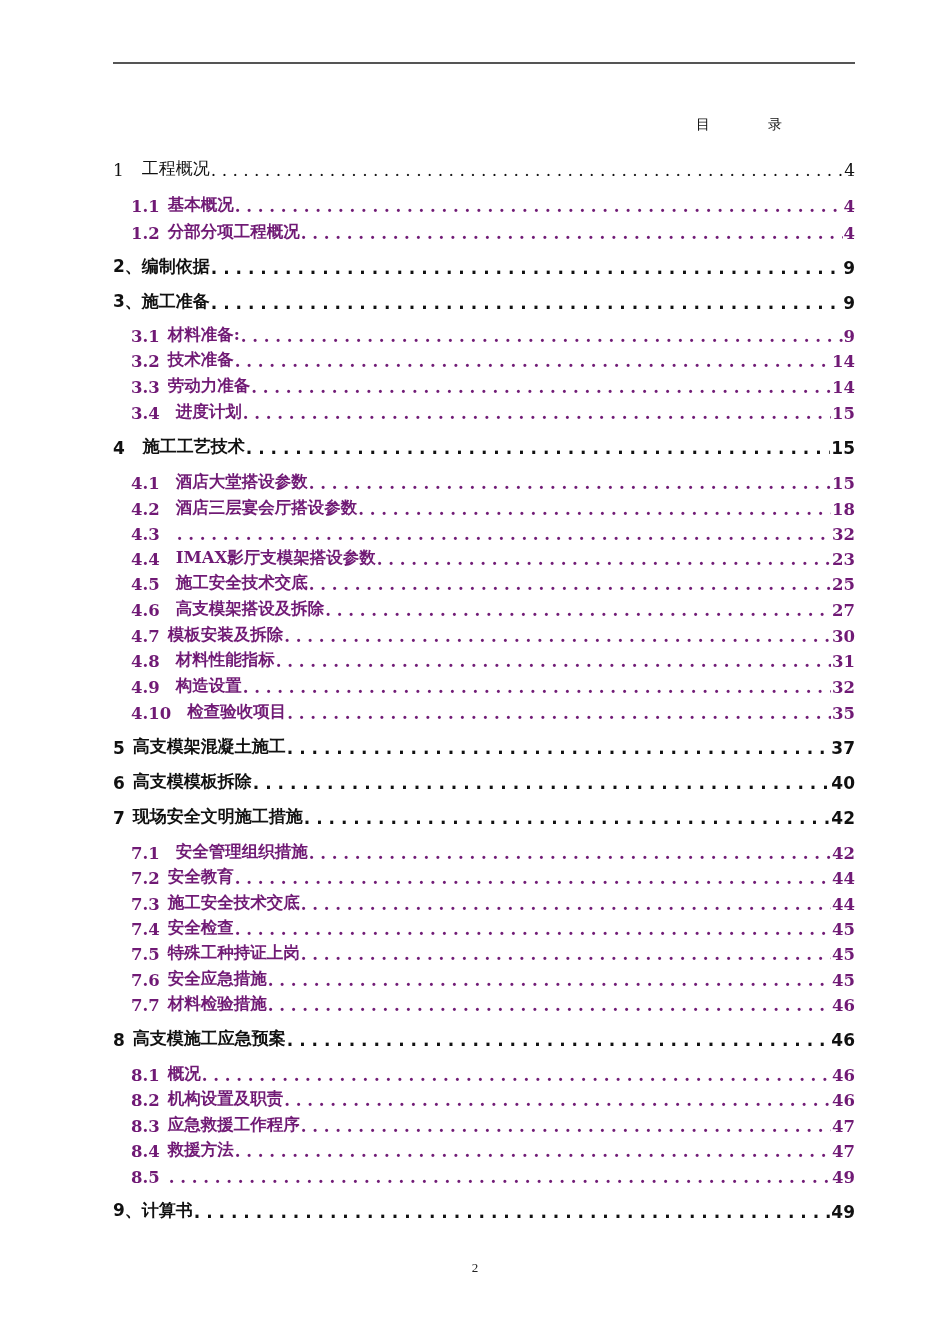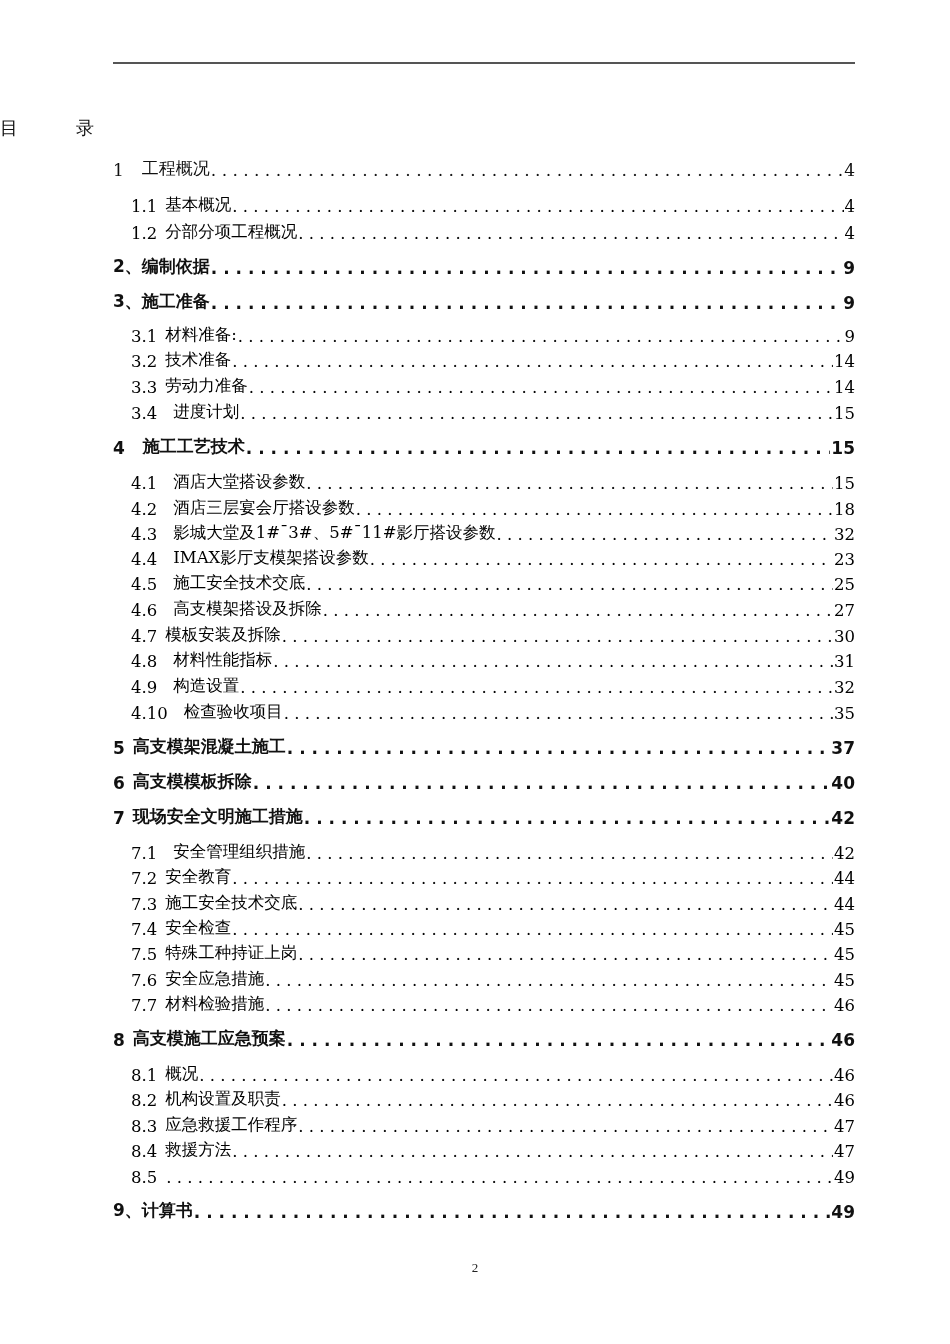--- a/index.html
+++ b/index.html
@@ -1,33 +1,33 @@
 <!DOCTYPE html>
 <html><head>
   <meta charset="utf-8">
   <style>
     html, body { margin: 0; padding: 0; background: #ffffff; }
     body { width: 950px; height: 1344px; position: relative; overflow: hidden;
            font-family: "DejaVu Serif", "Liberation Serif", serif; color: #111; }
     .header-rule { position: absolute; left: 113px; top: 62px; width: 742px; height: 2px; background: #555; }
-    .toc-title { position: absolute; left: 0; width: 782px; top: 116px; text-align: left;
-                 font-size: 18px; letter-spacing: 0; }
+    .toc-title { position: absolute; left: 0; width: 782px; top: 116px; text-align: right;
+                 font-size: 14px; letter-spacing: 0; }
     .toc-title span { display: inline-block; }
     .toc-title .gap { width: 58px; }
     .toc { position: absolute; left: 113px; width: 742px; top: 0; }
     .row { position: absolute; left: 0; width: 742px; height: 24px; display: flex; align-items: flex-end;
            white-space: nowrap; overflow: hidden; }
     .row .num { flex: 0 0 auto; }
     .row .label { flex: 0 0 auto; }
     .row .leader { flex: 1 1 auto; overflow: hidden; white-space: nowrap; letter-spacing: 0; margin: 0 1px; }
     .row .leader::after { content: ". . . . . . . . . . . . . . . . . . . . . . . . . . . . . . . . . . . . . . . . . . . . . . . . . . . . . . . . . . . . . . . . . . . . . . . . . . . . . . . . . . . . . . . . . . . . . . . ."; }
     .row .page { flex: 0 0 auto; text-align: right; }
     .lvl1 { font-size: 17px; }
     .lvl1.bold { font-weight: bold; font-family: "DejaVu Sans", "Liberation Sans", sans-serif; font-size: 17px; }
-    .lvl2 { font-size: 16.5px; padding-left: 18px; width: 724px; color: #000000; }
+    .lvl2 { font-size: 16.5px; padding-left: 18px; width: 724px; color: #701a75; font-weight: bold; }
     .lvl1 .num { margin-right: 18px; }
     .lvl1.bold .num.tight { margin-right: 0; }
     .lvl1.bold .num.sp { margin-right: 8px; }
     .lvl2 .num { margin-right: 8px; }
     .lvl2 .num.wide { margin-right: 16px; }
     .page-number { position: absolute; left: 0; width: 950px; top: 1260px; text-align: center;
                    font-size: 13px; font-family: "Liberation Serif", serif; color: #222; }
   </style>
 </head>
 <body>
@@ -110,21 +110,20 @@
     <span class="page">15</span>
   </div>
   <div class="row lvl2" style="top:495px">
     <span class="num wide">4.2</span>
     <span class="label">酒店三层宴会厅搭设参数</span>
     <span class="leader"></span>
     <span class="page">18</span>
   </div>
   <div class="row lvl2" style="top:520px">
     <span class="num wide">4.3</span>
-    <span class="label">影城大堂及1#¯3#、5#¯11#影厅搭设参数</span>
     <span class="leader"></span>
     <span class="page">32</span>
   </div>
   <div class="row lvl2" style="top:545px">
     <span class="num wide">4.4</span>
     <span class="label">IMAX影厅支模架搭设参数</span>
     <span class="leader"></span>
     <span class="page">23</span>
   </div>
   <div class="row lvl2" style="top:570px">

